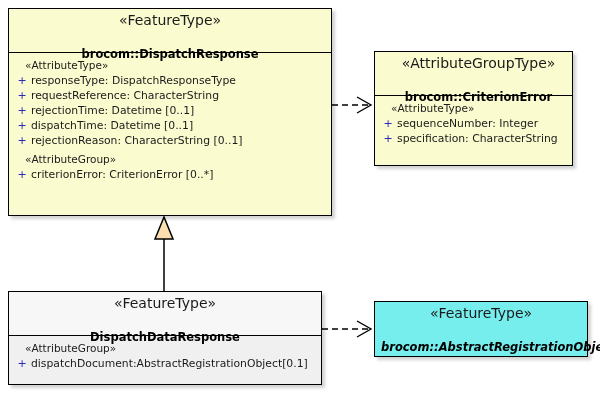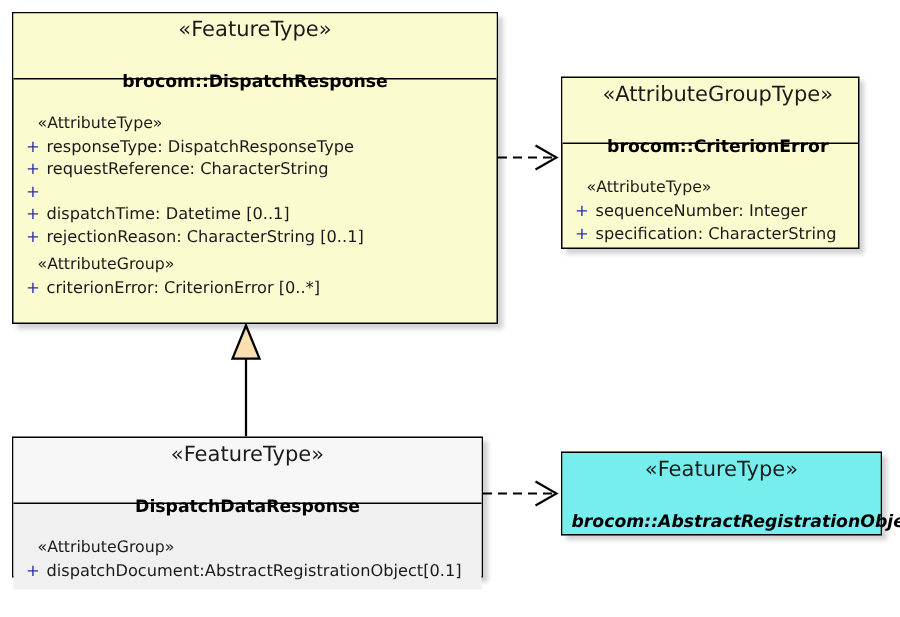--- a/index.html
+++ b/index.html
@@ -48,21 +48,20 @@
   .uml-body {
     box-sizing: border-box;
     padding: 5px 4px 5px 4px;
   }
   .attr-group-label {
     font-size: 10.5px;
     color: #1a1a1a;
     line-height: 15px;
     padding-left: 12px;
     white-space: nowrap;
-    margin-top: 17px;
   }
   .attr-row {
     display: flex;
     align-items: baseline;
     line-height: 15px;
     white-space: nowrap;
   }
   .attr-vis {
     width: 18px;
     flex: 0 0 18px;
@@ -121,20 +120,21 @@
       <div class="attr-row">
         <span class="attr-vis">+</span>
         <span class="attr-text">responseType: DispatchResponseType</span>
       </div>
       <div class="attr-row">
         <span class="attr-vis">+</span>
         <span class="attr-text">requestReference: CharacterString</span>
       </div>
       <div class="attr-row">
         <span class="attr-vis">+</span>
+        <span class="attr-text">rejectionTime: Datetime [0..1]</span>
       </div>
       <div class="attr-row">
         <span class="attr-vis">+</span>
         <span class="attr-text">dispatchTime: Datetime [0..1]</span>
       </div>
       <div class="attr-row">
         <span class="attr-vis">+</span>
         <span class="attr-text">rejectionReason: CharacterString [0..1]</span>
       </div>
       <div class="attr-group-label" style="margin-top:4px;">«AttributeGroup»</div>

